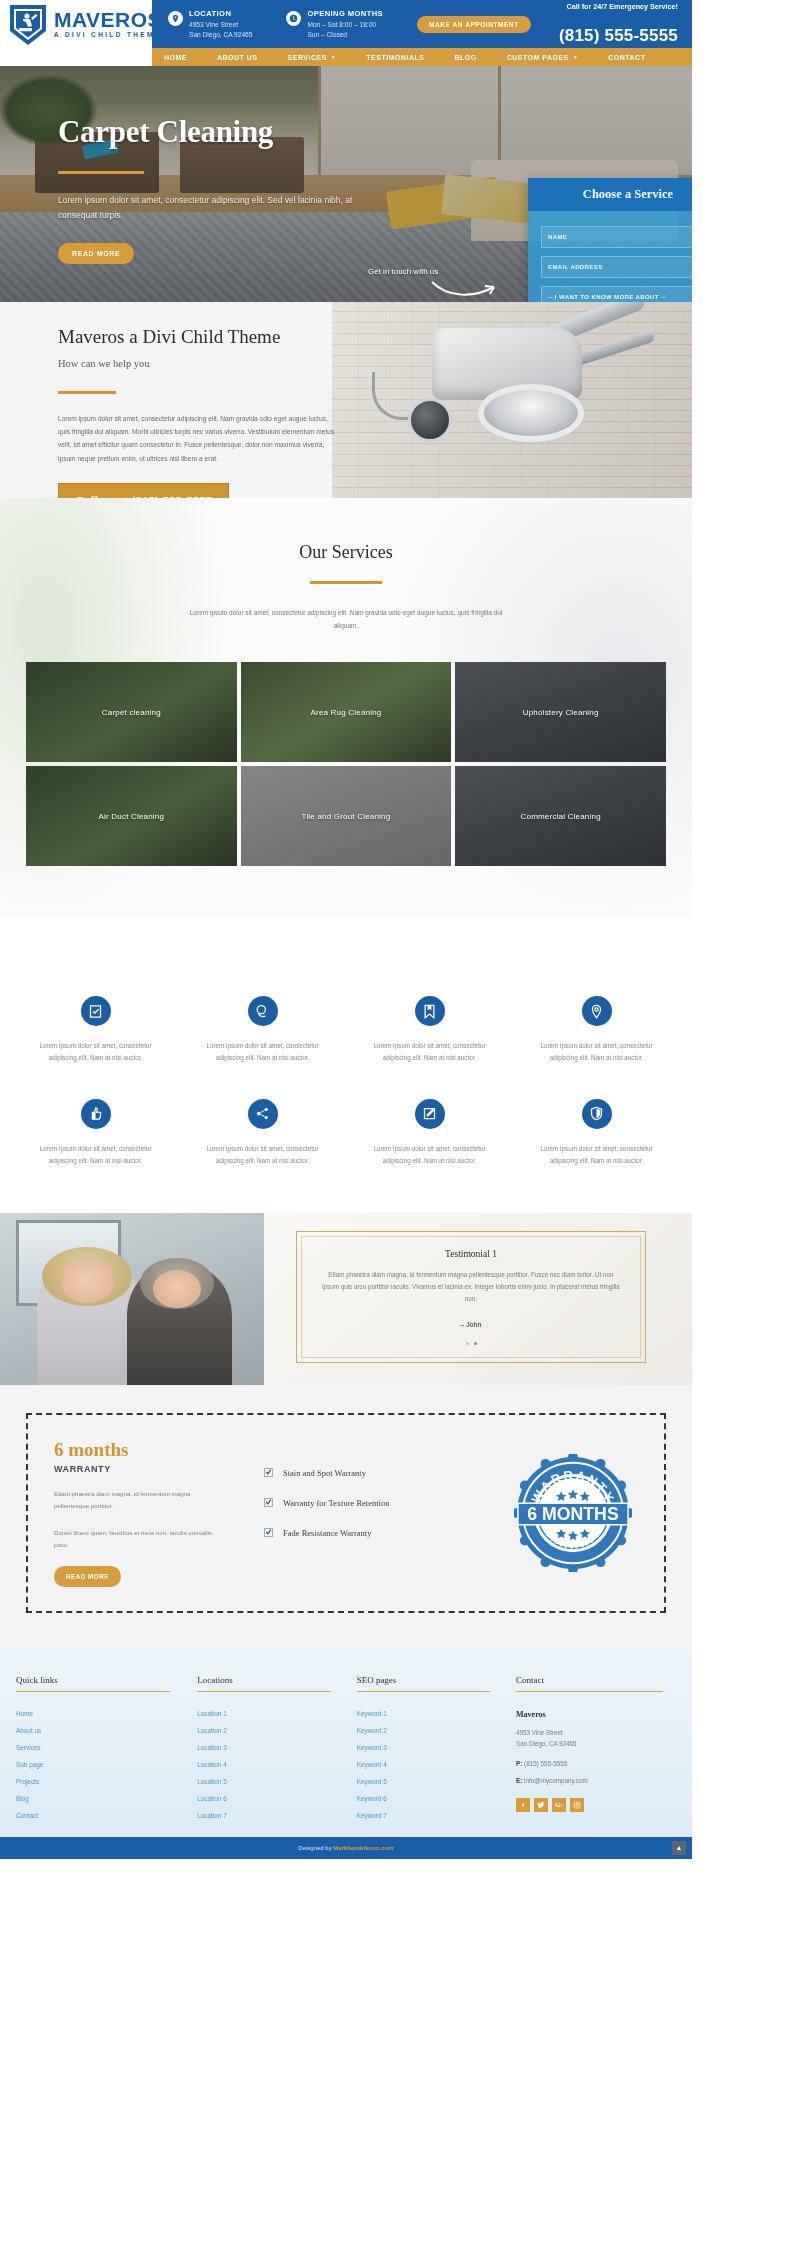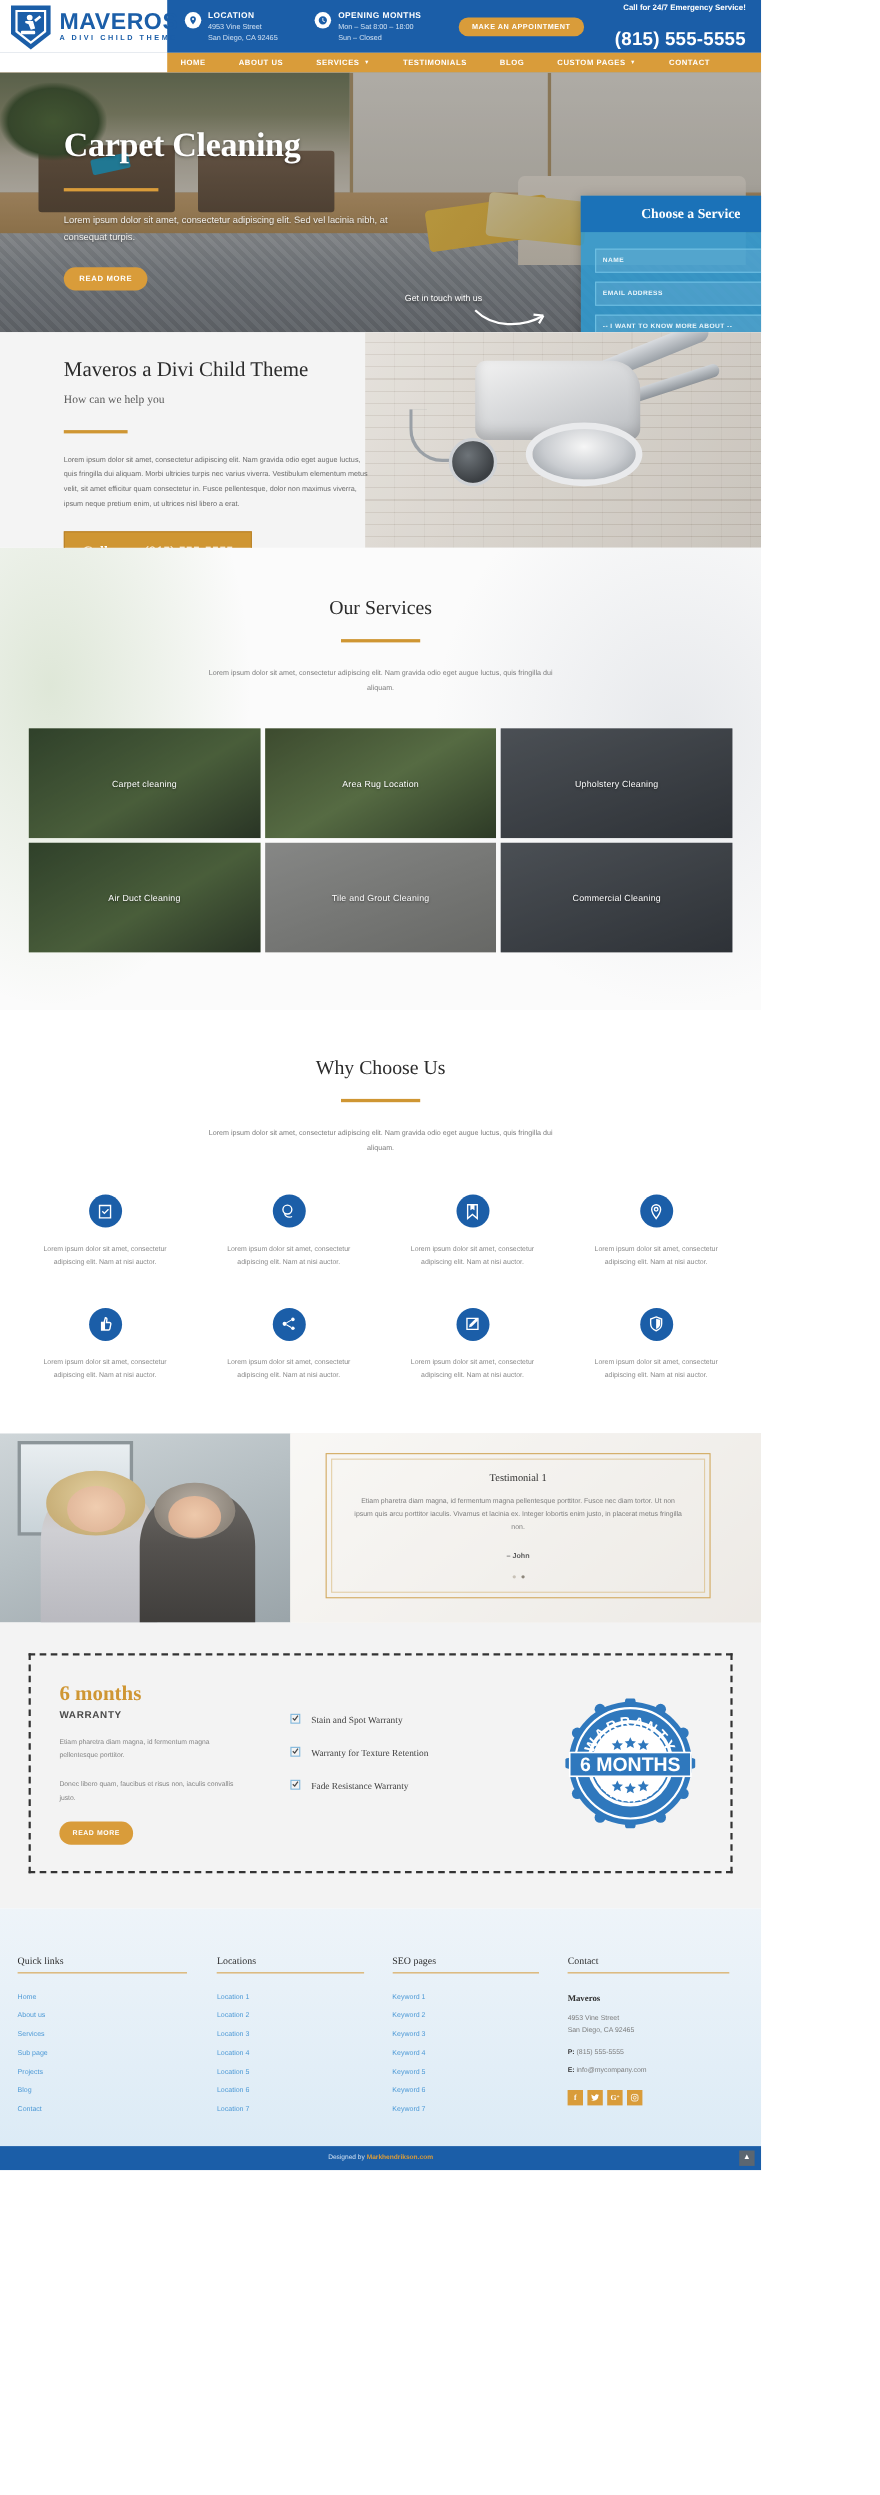--- a/index.html
+++ b/index.html
@@ -270,21 +270,21 @@
   .warr-check { display:flex; margin-bottom: 20px; }
   .cbox { width: 9px; height: 9px; border: 1px solid #7fb7dd; margin-right: 10px;
     display:flex; align-items:center; justify-content:center; flex-shrink:0; }
   .cbox svg { width: 8px; height: 8px; fill: none; stroke: #4a4a4a; stroke-width: 2; }
   .warr-check span { font-family: "Liberation Serif", serif; font-size: 8.5px; color: #3f3f3f; }
   .warr-right { width: 130px; display:flex; justify-content:center; }
   .badge { width: 118px; height: 118px; position: relative; }
 
   
   .footer { background: linear-gradient(180deg,#eef4f9 0%, #dcebf6 100%); padding: 30px 0 8px; }
-  .foot-grid { width: 660px; margin: 12px auto; display: grid; grid-template-columns: 1.15fr 1fr 1fr 1.1fr; gap: 14px; }
+  .foot-grid { width: 660px; margin: 0 auto; display: grid; grid-template-columns: 1.15fr 1fr 1fr 1.1fr; gap: 14px; }
   .foot-h { font-family: "Liberation Serif", serif; font-size: 9px; color: #2f2f2f; padding-bottom: 6px; }
   .foot-hr { height: 1px; background: #d6a44f; margin-bottom: 18px; width: 92%; }
   .foot-link { display:block; font-size: 6.4px; color: #4e9ad6; margin-bottom: 10px; cursor:pointer; text-decoration:none; }
   .foot-strong { font-family:"Liberation Serif", serif; font-weight:bold; font-size:8px; color:#2f2f2f; margin-bottom: 8px; }
   .foot-addr { font-size: 6.3px; color: #7d7d7d; line-height: 1.85; }
   .foot-cd { font-size: 6.3px; color: #7d7d7d; margin-top: 10px; }
   .foot-cd b { color: #3a3a3a; }
   .socials { display:flex; gap: 4px; margin-top: 14px; }
   .soc { width: 14px; height: 14px; background:#d99c3a; display:flex; align-items:center; justify-content:center;
     color:#fff; font-size: 7px; font-weight:bold; cursor:pointer; font-family:"Liberation Serif",serif; }
@@ -466,21 +466,21 @@
       <div class="sec-rule"></div>
       <div class="sec-desc">Lorem ipsum dolor sit amet, consectetur adipiscing elit. Nam gravida odio eget augue luctus, quis fringilla dui aliquam.</div>
     </div>
     <div class="svc-grid">
       <div class="svc-card">
         <div class="ph green"></div>
           <div class="svc-label">Carpet cleaning</div>
         </div>
       <div class="svc-card">
         <div class="ph leaf"></div>
-          <div class="svc-label">Area Rug Location</div>
+          <div class="svc-label">Area Rug Cleaning</div>
         </div>
       <div class="svc-card">
         <div class="ph man"></div>
           <div class="svc-label">Upholstery Cleaning</div>
         </div>
       <div class="svc-card">
         <div class="ph green"></div>
           <div class="svc-label">Air Duct Cleaning</div>
         </div>
       <div class="svc-card">
@@ -488,25 +488,20 @@
           <div class="svc-label">Tile and Grout Cleaning</div>
         </div>
       <div class="svc-card">
         <div class="ph man"></div>
           <div class="svc-label">Commercial Cleaning</div>
         </div>
     </div>
   </div>
 
   <div class="why">
-    <div class="sec-head">
-      <div class="sec-title">Why Choose Us</div>
-      <div class="sec-rule"></div>
-      <div class="sec-desc">Lorem ipsum dolor sit amet, consectetur adipiscing elit. Nam gravida odio eget augue luctus, quis fringilla dui aliquam.</div>
-    </div>
     <div class="why-grid">
 
       <div class="why-item">
         <div class="why-ico">
           <svg viewBox="0 0 24 24">
               <path d="M4 3h16v18H4z" fill="none" stroke="#fff" stroke-width="2"></path>
               <path d="M8 11.5l3 3 6-6" fill="none" stroke="#fff" stroke-width="2"></path>
             </svg>
         </div>
         <div class="why-text">Lorem ipsum dolor sit amet, consectetur adipiscing elit. Nam at nisi auctor.</div>

